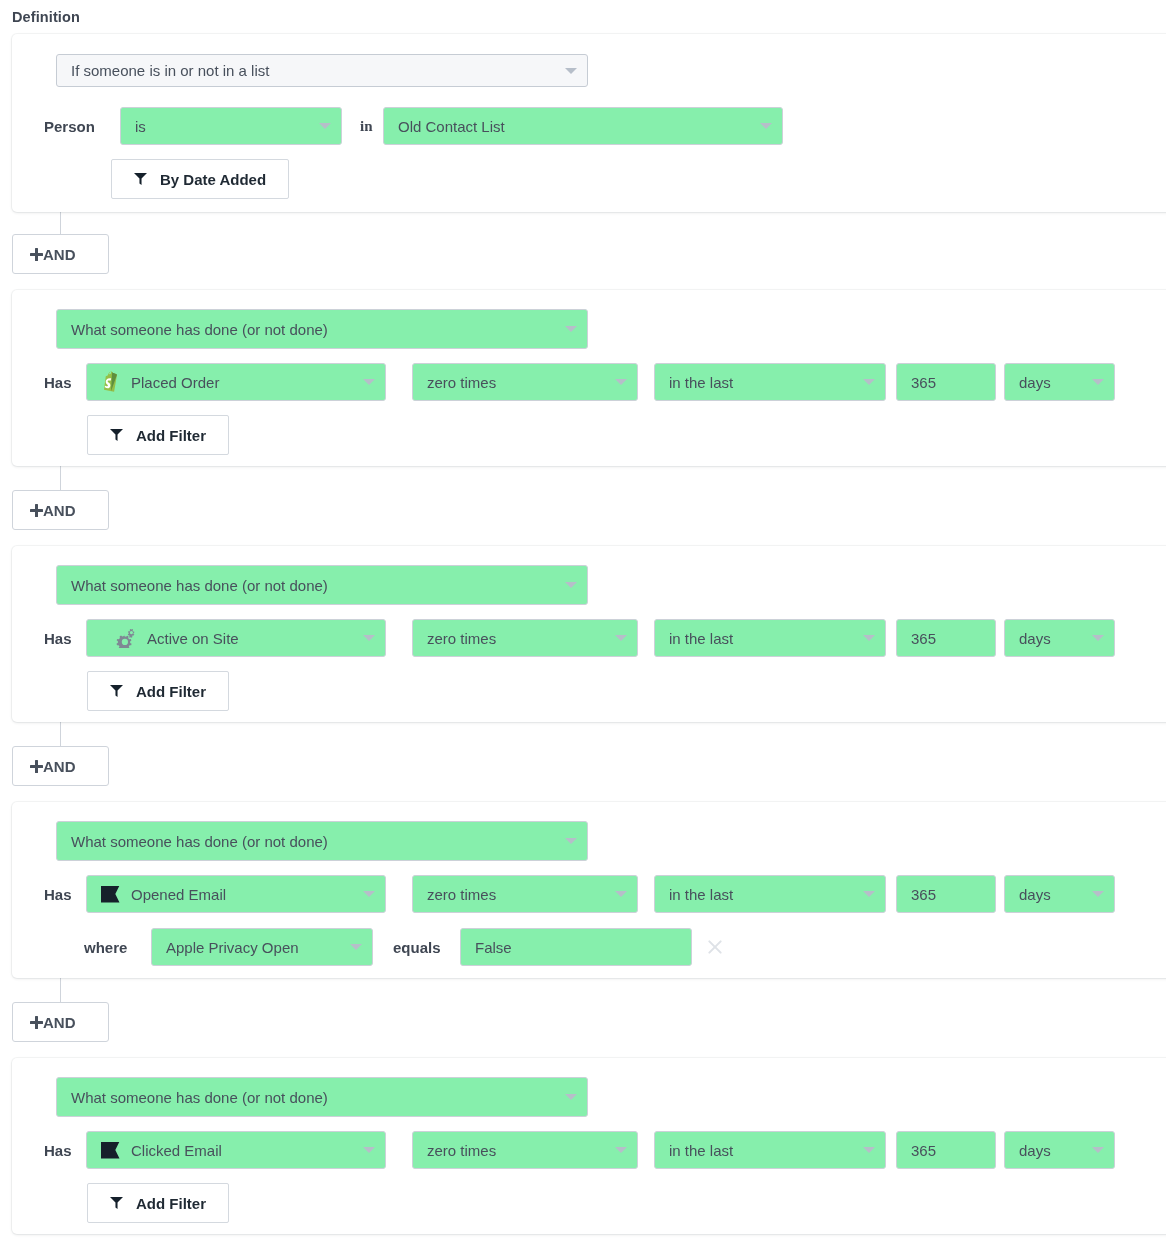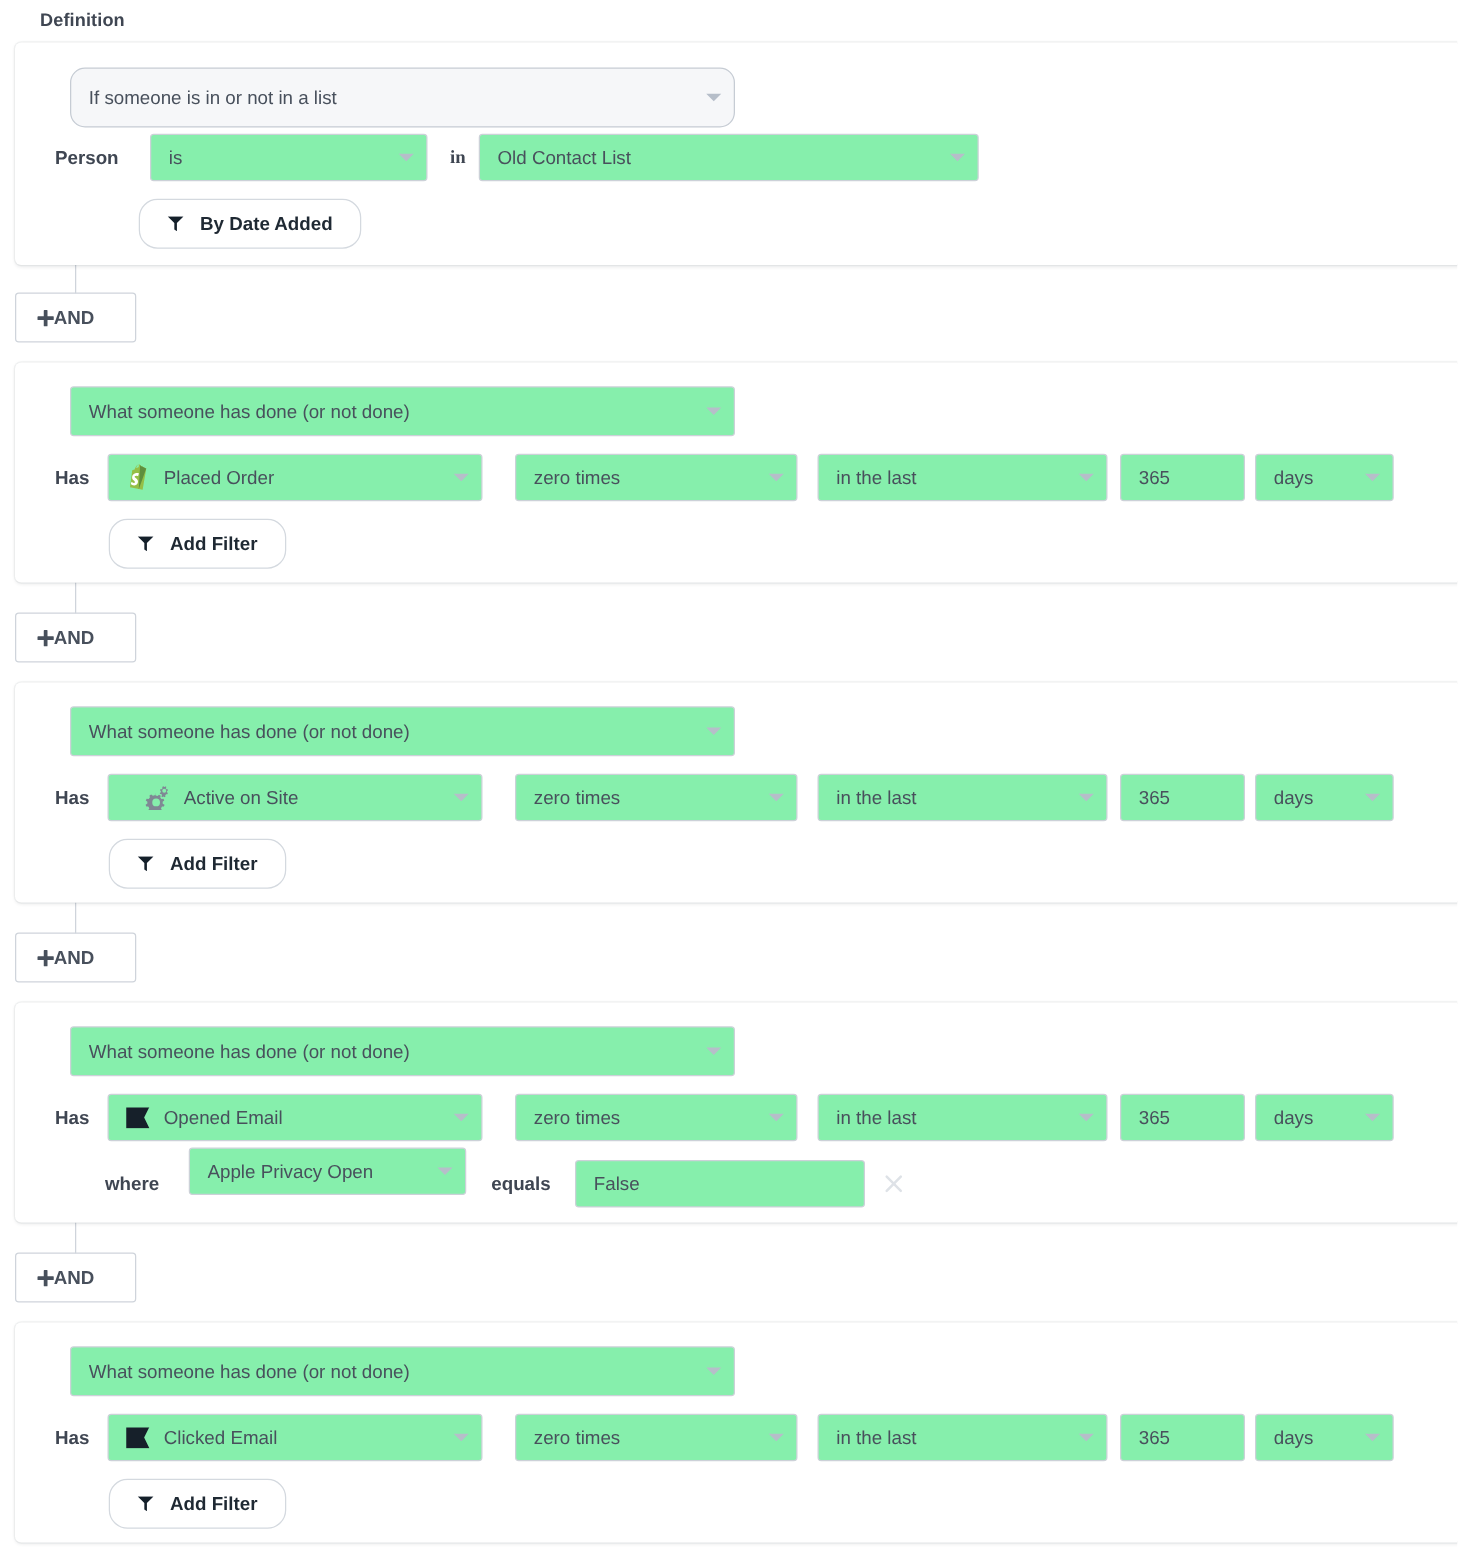--- a/index.html
+++ b/index.html
@@ -8,21 +8,21 @@
     width: 1166px; height: 1248px;
     background: #ffffff;
     font-family: "Liberation Sans", sans-serif;
     -webkit-font-smoothing: antialiased;
   }
   .page { position: relative; width: 1166px; height: 1248px; overflow: hidden; background:#fff; }
 
   
   .def-label {
     position: absolute; left: 12px; top: 9px;
-    font-size: 14.5px; font-weight: 700; color: #3f4652; letter-spacing: .1px; margin-left: 20px;
+    font-size: 14.5px; font-weight: 700; color: #3f4652; letter-spacing: .1px;
   }
 
   
   .rail {
     position: absolute; left: 60px; width: 1px;
     background: #cfd4db;
   }
 
   
   .card {
@@ -59,21 +59,21 @@
 
   
   .ilabel {
     position: absolute; height: 38px; display: flex; align-items: center;
     font-size: 15px; font-weight: 700; color: #3f4652;
   }
 
   
   .obtn {
     position: absolute; height: 40px;
-    border: 1px solid #d4d9df; border-radius: 15px; background: #fff;
+    border: 1px solid #d4d9df; border-radius: 2px; background: #fff;
     display: flex; align-items: center; justify-content: center; gap: 13px;
     font-size: 15px; font-weight: 700; color: #1f2933;
     padding: 0 22px; cursor: pointer;
   }
   .funnel {
     width: 13px; height: 12px; flex: 0 0 auto;
     background: #15202b;
     clip-path: polygon(0 0, 100% 0, 58% 45%, 58% 100%, 42% 88%, 42% 45%);
   }
 
@@ -124,21 +124,21 @@
   <div class="rail" style="top:212px;height:42px;"></div>
   <div class="rail" style="top:294px;height:16px;"></div>
   <div class="rail" style="top:466px;height:44px;"></div>
   <div class="rail" style="top:550px;height:16px;"></div>
   <div class="rail" style="top:722px;height:44px;"></div>
   <div class="rail" style="top:806px;height:16px;"></div>
   <div class="rail" style="top:978px;height:44px;"></div>
   <div class="rail" style="top:1062px;height:16px;"></div>
 
   <div class="card" style="top:34px;height:178px;">
-    <div class="ctl grey type-sel" style="top:20px;height:48px;border-radius:12px;">
+    <div class="ctl grey type-sel" style="top:20px;height:33px;">
       <span class="txt">If someone is in or not in a list</span>
       <span class="caret"></span>
     </div>
 
     <div class="ilabel" style="left:32px;top:73px;">Person</div>
 
     <div class="ctl" style="left:108px;top:73px;width:222px;">
       <span class="txt">is</span>
       <span class="caret"></span>
     </div>
@@ -290,21 +290,21 @@
       <span class="txt">365</span>
     </div>
 
     <div class="ctl" style="left:992px;top:73px;width:111px;">
       <span class="txt">days</span>
       <span class="caret"></span>
     </div>
 
     <div class="ilabel" style="left:72px;top:126px;">where</div>
 
-    <div class="ctl" style="left:139px;top:116px;width:222px;">
+    <div class="ctl" style="left:139px;top:126px;width:222px;">
       <span class="txt">Apple Privacy Open</span>
       <span class="caret"></span>
     </div>
 
     <div class="ilabel" style="left:381px;top:126px;">equals</div>
 
     <div class="ctl noarrow" style="left:448px;top:126px;width:232px;">
       <span class="txt">False</span>
     </div>
 

